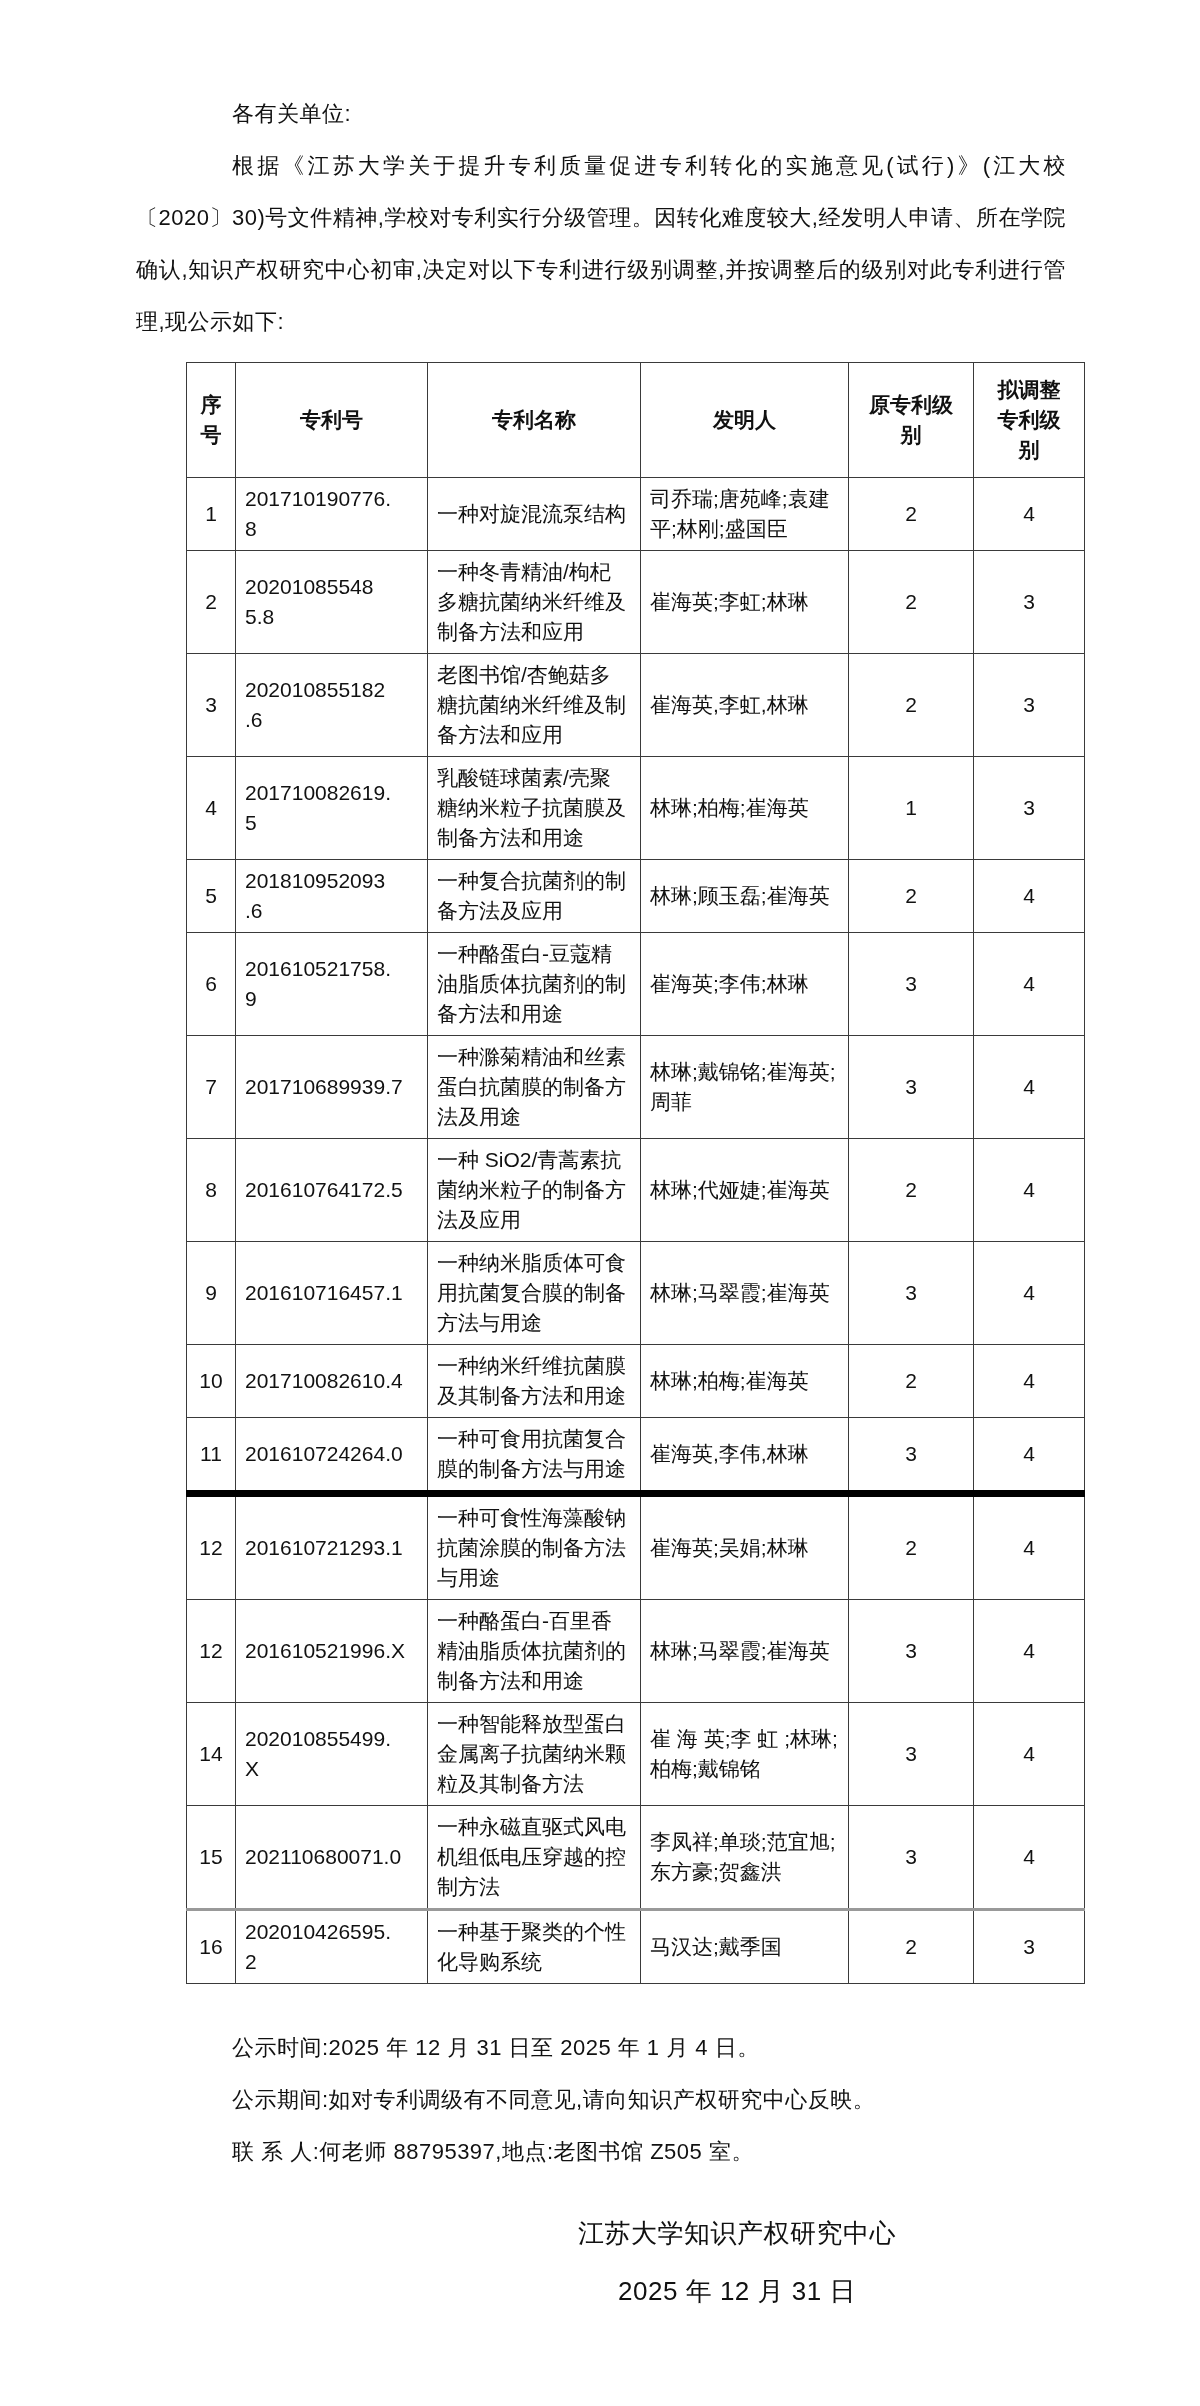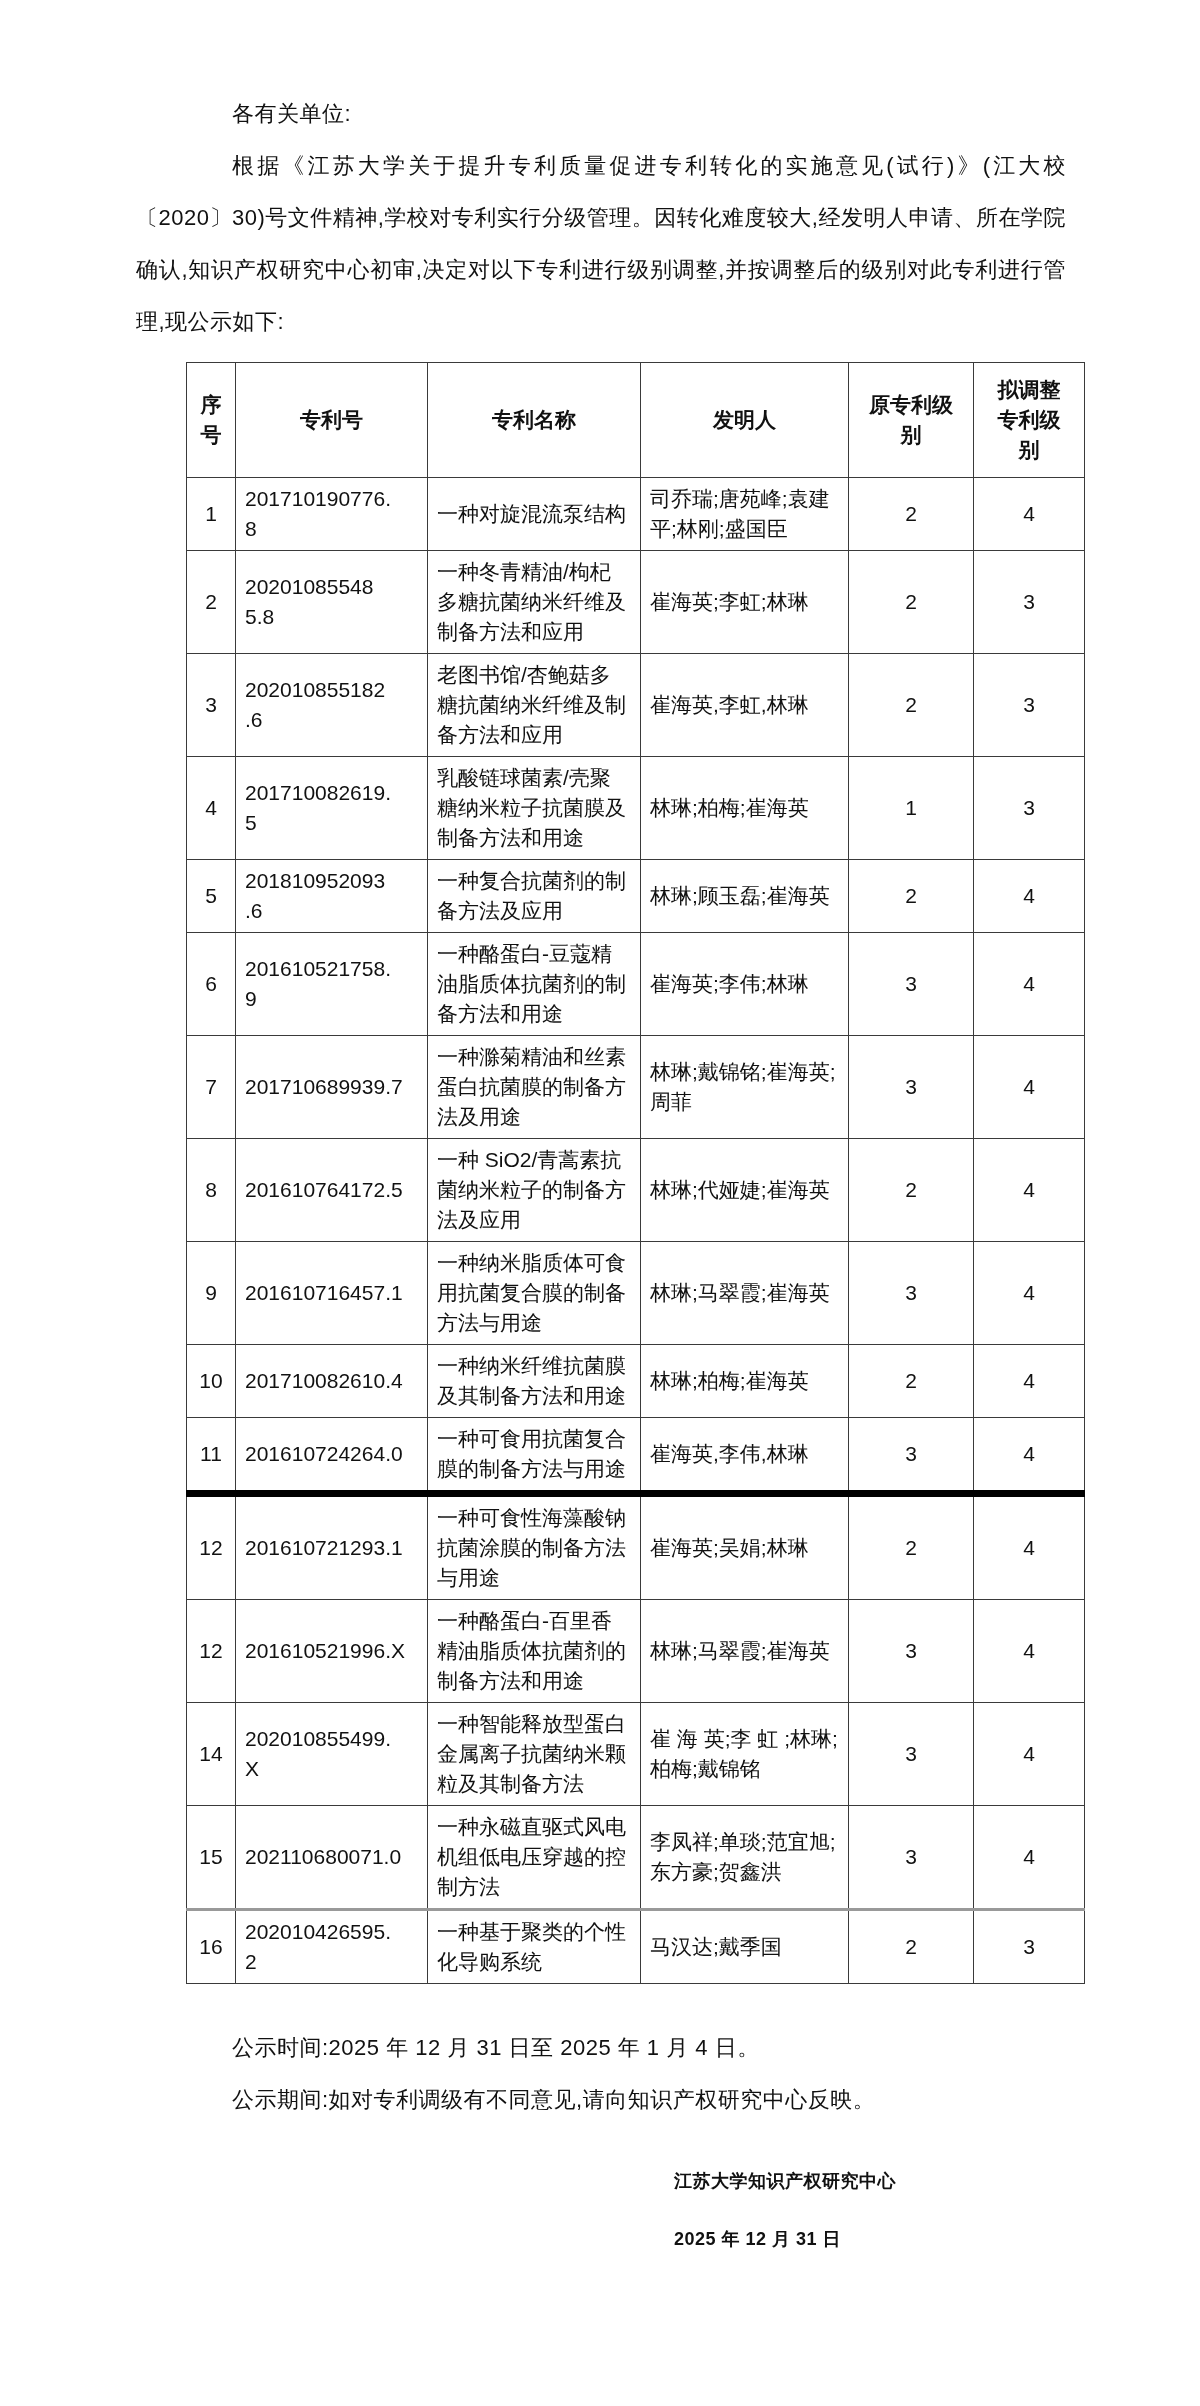--- a/index.html
+++ b/index.html
@@ -38,21 +38,21 @@
   td.num{
     white-space:pre-line;word-break:keep-all;
     font-size:20px;padding:6px 4px;
   }
   tr.thick-top td{border-top:7px solid #000000;}
   tr.gray-top td{border-top:3px solid #999;}
   .footer-block{margin-top:38px;}
   .footer-block .para{text-align:left;}
   .signature{
     width:max-content;margin:26px 170px 0 auto;
-    text-align:left;font-size:18px;line-height:58px;letter-spacing:0.5px;font-weight:bold;
+    text-align:center;font-size:26px;line-height:58px;letter-spacing:0.5px;
   }
 </style>
 </head>
 <body>
 
 <div class="page">
 
   <p class="para greeting">各有关单位:</p>
   <p class="para">根据《江苏大学关于提升专利质量促进专利转化的实施意见(试行)》(江大校〔2020〕30)号文件精神,学校对专利实行分级管理。因转化难度较大,经发明人申请、所在学院确认,知识产权研究中心初审,决定对以下专利进行级别调整,并按调整后的级别对此专利进行管理,现公示如下:</p>
 
@@ -215,20 +215,21 @@
         <td class="l">马汉达;戴季国</td>
         <td class="c">2</td>
         <td class="c">3</td>
       </tr>
     </tbody>
   </table>
 
   <div class="footer-block">
     <p class="para">公示时间:2025 年 12 月 31 日至 2025 年 1 月 4 日。</p>
     <p class="para">公示期间:如对专利调级有不同意见,请向知识产权研究中心反映。</p>
+    <p class="para">联 系 人:何老师 88795397,地点:老图书馆 Z505 室。</p>
   </div>
 
   <div class="signature">
     <div>江苏大学知识产权研究中心</div>
     <div>2025 年 12 月 31 日</div>
   </div>
 
 </div>
 
 </body></html>

